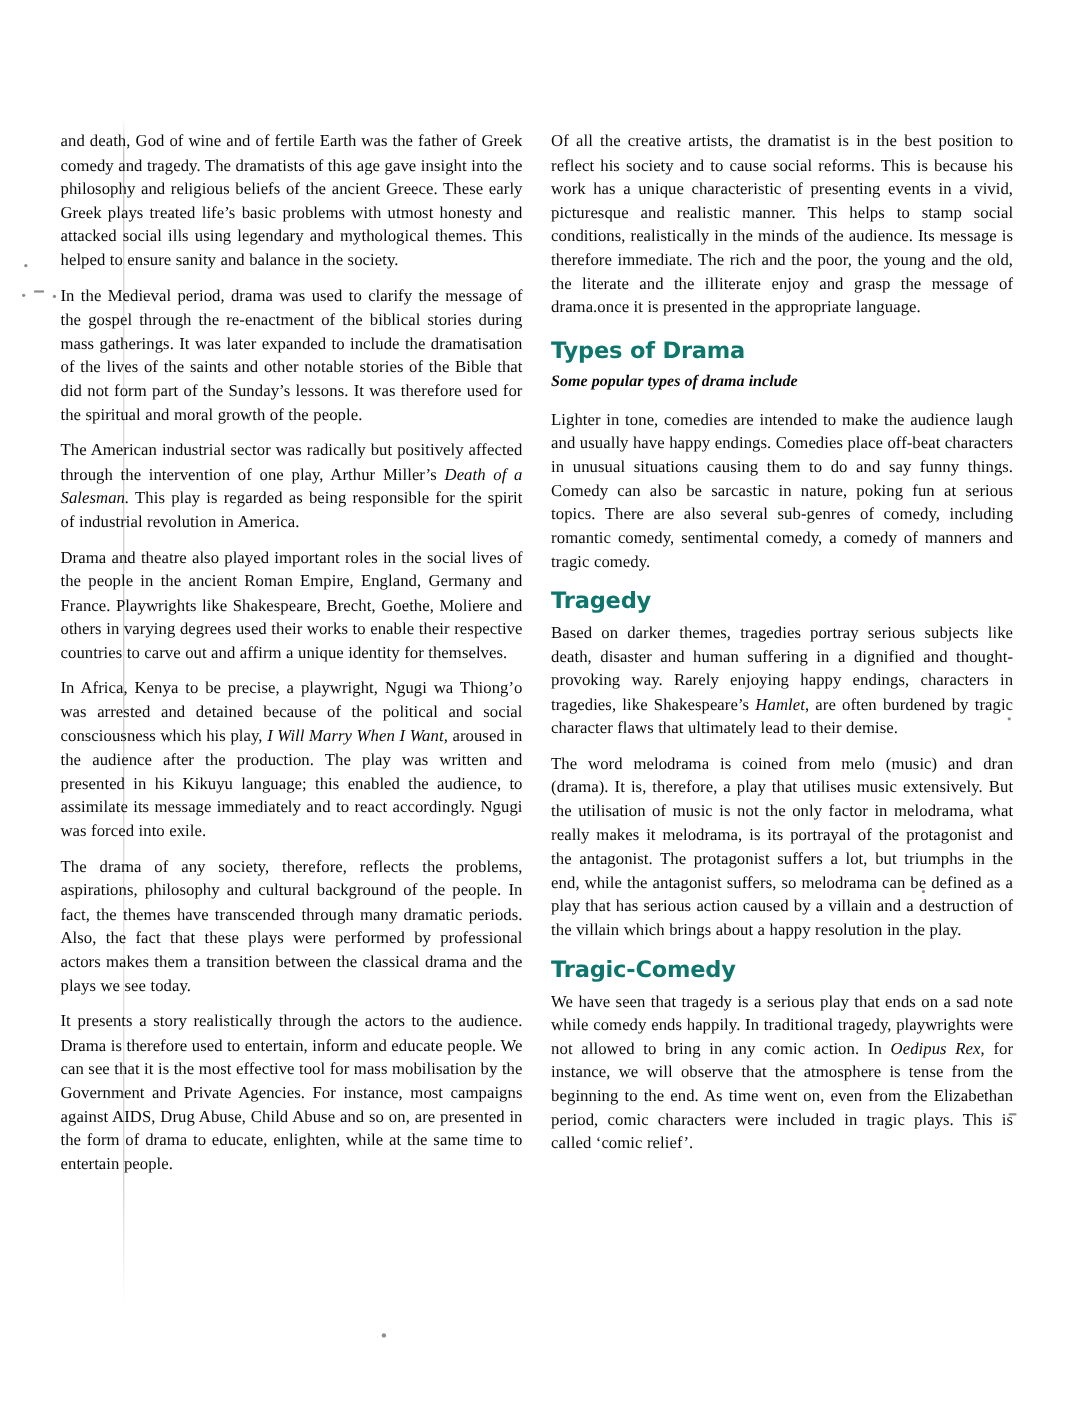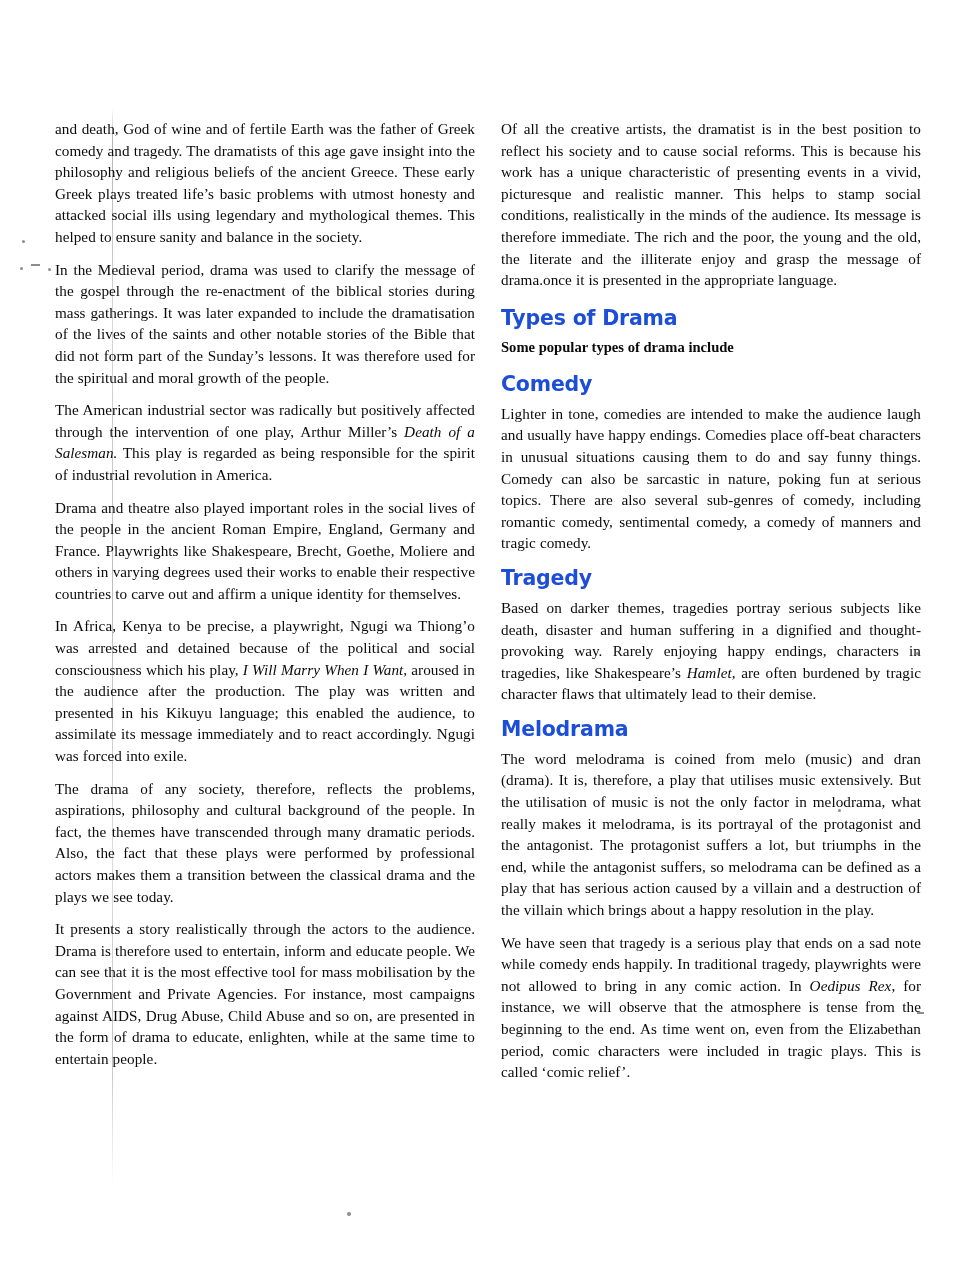--- a/index.html
+++ b/index.html
@@ -52,33 +52,34 @@
 
   p.body i, p.body em {
     font-style: italic;
   }
 
   
   p.lead-italic {
     margin: 0 0 14px 0;
     font-size: 14.6px;
     line-height: 20px;
+    font-style: italic;
     font-weight: bold;
     text-align: left;
   }
 
   
   h2.heading {
     font-family: "DejaVu Sans", "Liberation Sans", sans-serif;
     font-weight: bold;
     font-size: 20.5px;
     line-height: 26px;
     letter-spacing: -0.2px;
     margin: 14px 0 6px 0;
-    color: #1d4ed8;
+    color: #0f766e;
   }
 
   h2.heading.tight-top { margin-top: 10px; }
 
   
   .scanline {
     position: absolute;
     left: 112px;
     top: 108px;
     width: 1px;
@@ -140,26 +141,25 @@
 
     <div class="col">
 
       <p class="body"><span>Of all the creative artists, the dramatist is in the best position to reflect his society and to cause social reforms. This is because his work has a unique characteristic of presenting events in a vivid, picturesque and realistic manner. This helps to stamp social conditions, realistically in the minds of the audience. Its message is therefore immediate. The rich and the poor, the young and the old, the literate and the illiterate enjoy and grasp the message of drama.once it is presented in the appropriate language.</span></p>
 
       <h2 class="heading">Types of Drama</h2>
 
 
       <p class="lead-italic">Some popular types of drama include</p>
 
-      <h2 class="heading tight-top">Comedy</h2>
       <p class="body"><span>Lighter in tone, comedies are intended to make the audience laugh and usually have happy endings. Comedies place off-beat characters in unusual situations causing them to do and say funny things. Comedy can also be sarcastic in nature, poking fun at serious topics. There are also several sub-genres of comedy, including romantic comedy, sentimental comedy, a comedy of manners and tragic comedy.</span></p>
 
       <h2 class="heading tight-top">Tragedy</h2>
       <p class="body"><span>Based on darker themes, tragedies portray serious subjects like death, disaster and human suffering in a dignified and thought-provoking way. Rarely enjoying happy endings, characters in tragedies, like Shakespeare’s </span><i>Hamlet</i><span>, are often burdened by tragic character flaws that ultimately lead to their demise.</span></p>
 
-      <h2 class="heading tight-top">Melodrama</h2>
       <p class="body"><span>The word melodrama is coined from melo (music) and dran (drama). It is, therefore, a play that utilises music extensively. But the utilisation of music is not the only factor in melodrama, what really makes it melodrama, is its portrayal of the protagonist and the antagonist. The protagonist suffers a lot, but triumphs in the end, while the antagonist suffers, so melodrama can be defined as a play that has serious action caused by a villain and a destruction of the villain which brings about a happy resolution in the play.</span></p>
 
+      <h2 class="heading tight-top">Tragic-Comedy</h2>
       <p class="body last"><span>We have seen that tragedy is a serious play that ends on a sad note while comedy ends happily. In traditional tragedy, playwrights were not allowed to bring in any comic action. In </span><i>Oedipus Rex</i><span>, for instance, we will observe that the atmosphere is tense from the beginning to the end. As time went on, even from the Elizabethan period, comic characters were included in tragic plays. This is called ‘comic relief’.</span></p>
     </div>
 
   </div>
 </div>
 
 </body></html>

